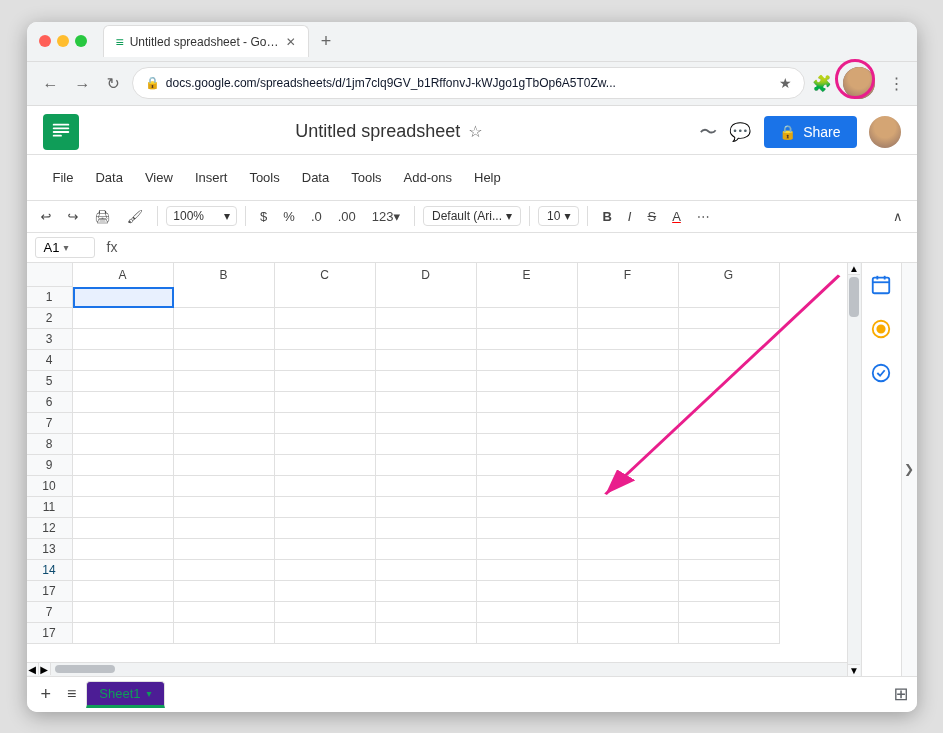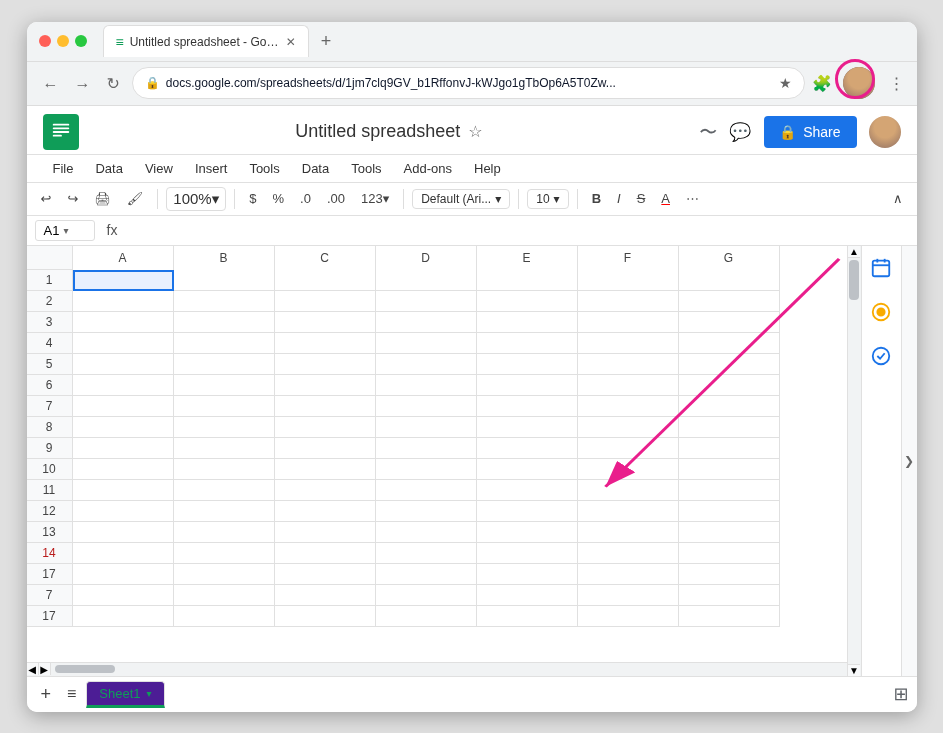--- a/index.html
+++ b/index.html
@@ -158,21 +158,21 @@
     .user-avatar {
       width: 32px; height: 32px;
       border-radius: 50%;
       background: radial-gradient(circle at 50% 35%, #d4a574 40%, #8d6e63 100%);
       cursor: pointer;
     }
 
     
     .menu-bar {
       background: #fff;
-      padding: 2px 16px;
+      padding: 11px 16px;
       display: flex;
       align-items: center;
       gap: 2px;
       border-bottom: 1px solid #e0e0e0;
       flex-shrink: 0;
       text-align: right;
     }
     .menu-item {
       padding: 4px 10px;
       font-size: 13px;
@@ -200,25 +200,25 @@
       border-radius: 3px;
       display: flex;
       align-items: center;
       gap: 2px;
     }
     .toolbar-sep { width: 1px; height: 20px; background: #ddd; margin: 0 4px; }
     .zoom-dropdown {
       border: 1px solid #ddd;
       border-radius: 4px;
       padding: 2px 6px;
-      font-size: 15px;
+      font-size: 12px;
       color: #333;
       display: flex;
       align-items: center;
-      gap: 0;
+      gap: 20px;
       cursor: pointer;
     }
     .font-dropdown {
       border: 1px solid #ddd;
       border-radius: 4px;
       padding: 2px 8px;
       font-size: 12px;
       color: #333;
       display: flex;
       align-items: center;
@@ -623,21 +623,21 @@
               <div style="width: 46px; flex-shrink: 0; background: rgb(248, 249, 250); border-right: 1px solid rgb(224, 224, 224); border-bottom: 1px solid rgb(224, 224, 224); font-size: 12px; color: rgb(68, 68, 68); display: flex; align-items: center; justify-content: center;">13</div>
               <div style="width: 101px; flex-shrink: 0; height: 21px; border-right: 1px solid rgb(224, 224, 224); border-bottom: 1px solid rgb(224, 224, 224);"></div>
               <div style="width: 101px; flex-shrink: 0; height: 21px; border-right: 1px solid rgb(224, 224, 224); border-bottom: 1px solid rgb(224, 224, 224);"></div>
               <div style="width: 101px; flex-shrink: 0; height: 21px; border-right: 1px solid rgb(224, 224, 224); border-bottom: 1px solid rgb(224, 224, 224);"></div>
               <div style="width: 101px; flex-shrink: 0; height: 21px; border-right: 1px solid rgb(224, 224, 224); border-bottom: 1px solid rgb(224, 224, 224);"></div>
               <div style="width: 101px; flex-shrink: 0; height: 21px; border-right: 1px solid rgb(224, 224, 224); border-bottom: 1px solid rgb(224, 224, 224);"></div>
               <div style="width: 101px; flex-shrink: 0; height: 21px; border-right: 1px solid rgb(224, 224, 224); border-bottom: 1px solid rgb(224, 224, 224);"></div>
               <div style="width: 101px; flex-shrink: 0; height: 21px; border-right: 1px solid rgb(224, 224, 224); border-bottom: 1px solid rgb(224, 224, 224);"></div>
             </div>
             <div style="display: flex; height: 21px;">
-              <div style="width: 46px; flex-shrink: 0; background: rgb(248, 249, 250); border-right: 1px solid rgb(224, 224, 224); border-bottom: 1px solid rgb(224, 224, 224); font-size: 12px; color: #b91c1c; display: flex; align-items: center; justify-content: center;">14</div>
+              <div style="width: 46px; flex-shrink: 0; background: rgb(248, 249, 250); border-right: 1px solid rgb(224, 224, 224); border-bottom: 1px solid rgb(224, 224, 224); font-size: 12px; color: #0c4a6e; display: flex; align-items: center; justify-content: center;">14</div>
               <div style="width: 101px; flex-shrink: 0; height: 21px; border-right: 1px solid rgb(224, 224, 224); border-bottom: 1px solid rgb(224, 224, 224);"></div>
               <div style="width: 101px; flex-shrink: 0; height: 21px; border-right: 1px solid rgb(224, 224, 224); border-bottom: 1px solid rgb(224, 224, 224);"></div>
               <div style="width: 101px; flex-shrink: 0; height: 21px; border-right: 1px solid rgb(224, 224, 224); border-bottom: 1px solid rgb(224, 224, 224);"></div>
               <div style="width: 101px; flex-shrink: 0; height: 21px; border-right: 1px solid rgb(224, 224, 224); border-bottom: 1px solid rgb(224, 224, 224);"></div>
               <div style="width: 101px; flex-shrink: 0; height: 21px; border-right: 1px solid rgb(224, 224, 224); border-bottom: 1px solid rgb(224, 224, 224);"></div>
               <div style="width: 101px; flex-shrink: 0; height: 21px; border-right: 1px solid rgb(224, 224, 224); border-bottom: 1px solid rgb(224, 224, 224);"></div>
               <div style="width: 101px; flex-shrink: 0; height: 21px; border-right: 1px solid rgb(224, 224, 224); border-bottom: 1px solid rgb(224, 224, 224);"></div>
             </div>
             <div style="display: flex; height: 21px;">
               <div style="width: 46px; flex-shrink: 0; background: rgb(248, 249, 250); border-right: 1px solid rgb(224, 224, 224); border-bottom: 1px solid rgb(224, 224, 224); font-size: 12px; color: rgb(68, 68, 68); display: flex; align-items: center; justify-content: center;">17</div>

